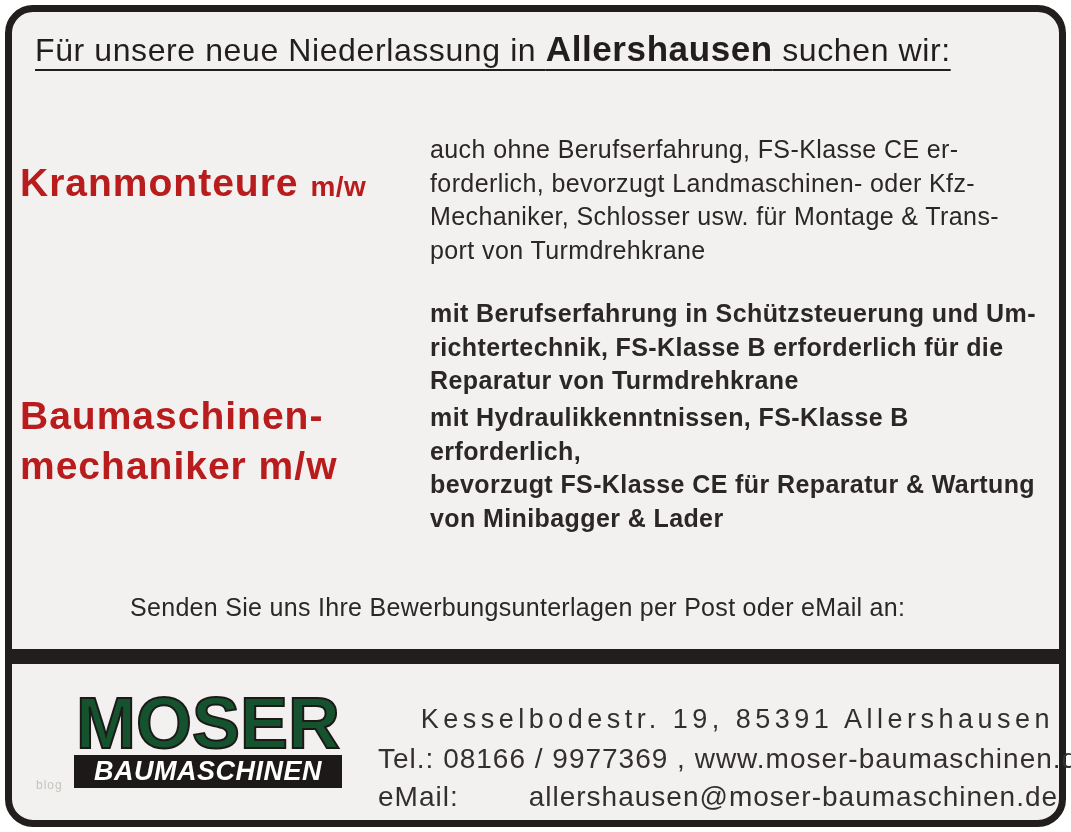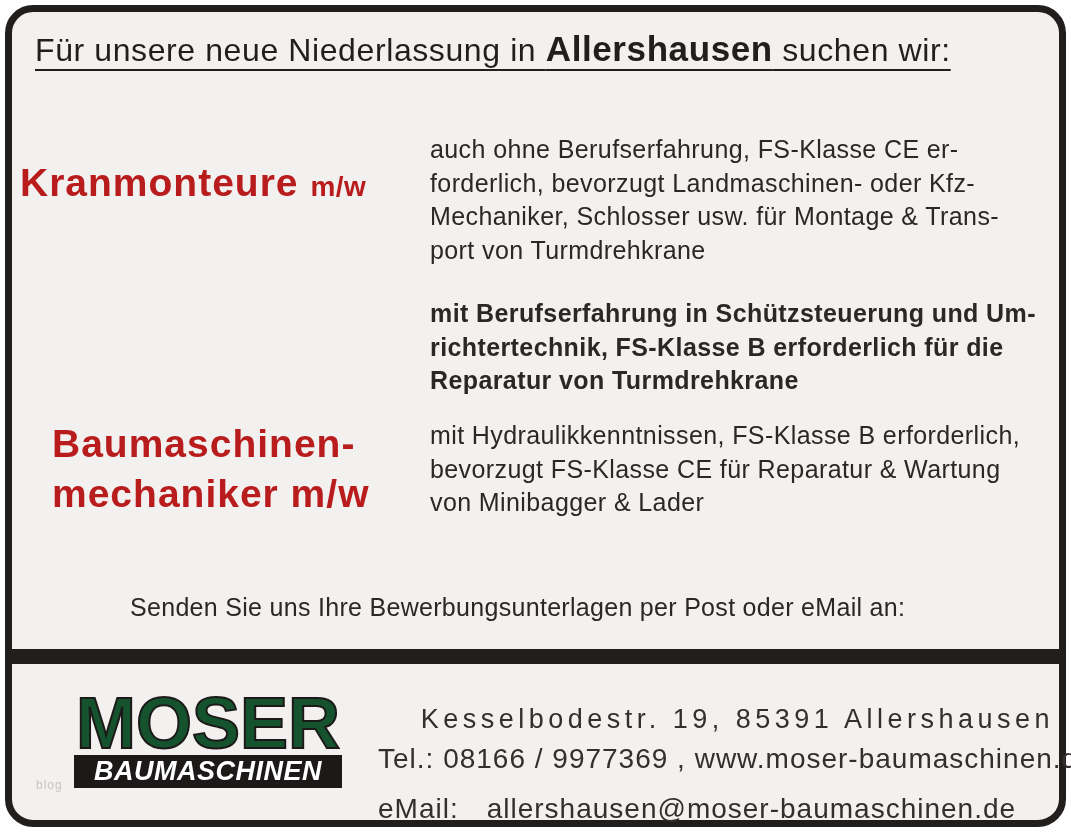--- a/index.html
+++ b/index.html
@@ -35,30 +35,30 @@
   
   .job-title {
     position: absolute; left: 8px;
     font-weight: bold; color: #b91c1c;
     font-size: 39px; letter-spacing: 1px; line-height: 50px;
     white-space: pre-line;
   }
   .job-title .job-mw { font-size: 28px; letter-spacing: 0.5px; }
   #job1-title { top: 146px; }
   #job2-title { top: 299px; }
-  #job3-title { top: 407px; margin-left: 32px; }
+  #job3-title { top: 379px; }
 
   .job-desc {
     position: absolute; left: 418px; width: 628px;
     font-size: 25px; line-height: 33.5px; letter-spacing: 0.4px;
     color: #2b2727; white-space: pre-line;
   }
   #job1-desc { top: 121px; }
   #job2-desc { top: 285px; font-weight: bold; }
-  #job3-desc { top: 407px; }
+  #job3-desc { top: 389px; font-weight: bold; }
 
   
   .cta {
     position: absolute; left: 118px; top: 581px;
     font-size: 25px; letter-spacing: 0.3px; color: #2b2727;
     white-space: nowrap;
   }
 
   
   .divider {
@@ -84,21 +84,21 @@
     font-size: 27px; line-height: 33px;
     letter-spacing: 0.5px;
   }
 
   .address {
     position: absolute; left: 366px; top: 692px; width: 676px;
     color: #332f2e;
   }
   .addr-line1 { font-size: 27px; letter-spacing: 4.5px; white-space: nowrap; text-align: right; }
   .addr-line2 { font-size: 28px; letter-spacing: 1px;  white-space: nowrap; margin-top: 8px; }
-  .addr-line3 { font-size: 28px; letter-spacing: 1px;  white-space: nowrap; margin-top: 18px; display: flex; }
+  .addr-line3 { font-size: 28px; letter-spacing: 1px;  white-space: nowrap; margin-top: 6px; display: flex; gap: 42px; }
   .addr-line3 .email-label { margin-right: 28px; }
 
   .watermark {
     position: absolute; left: 24px; top: 766px;
     font-size: 12px; color: #c7c3bf; letter-spacing: 1px;
   }
 </style>
 </head>
 <body>
 

